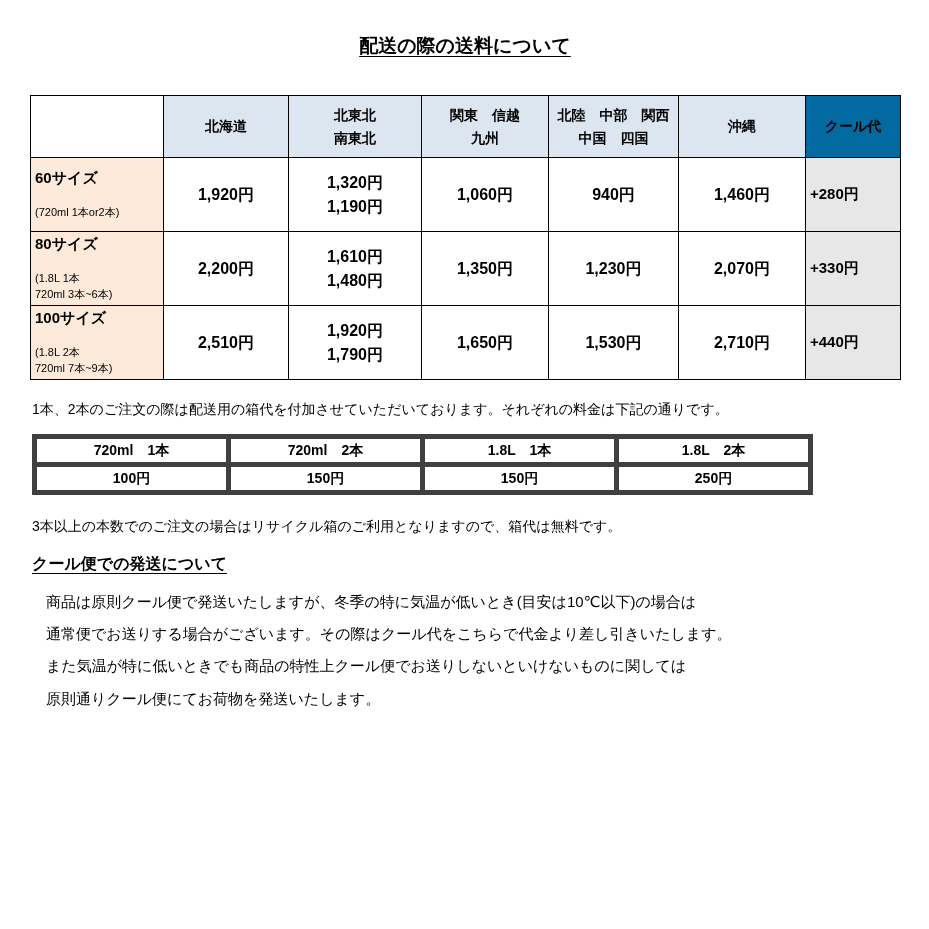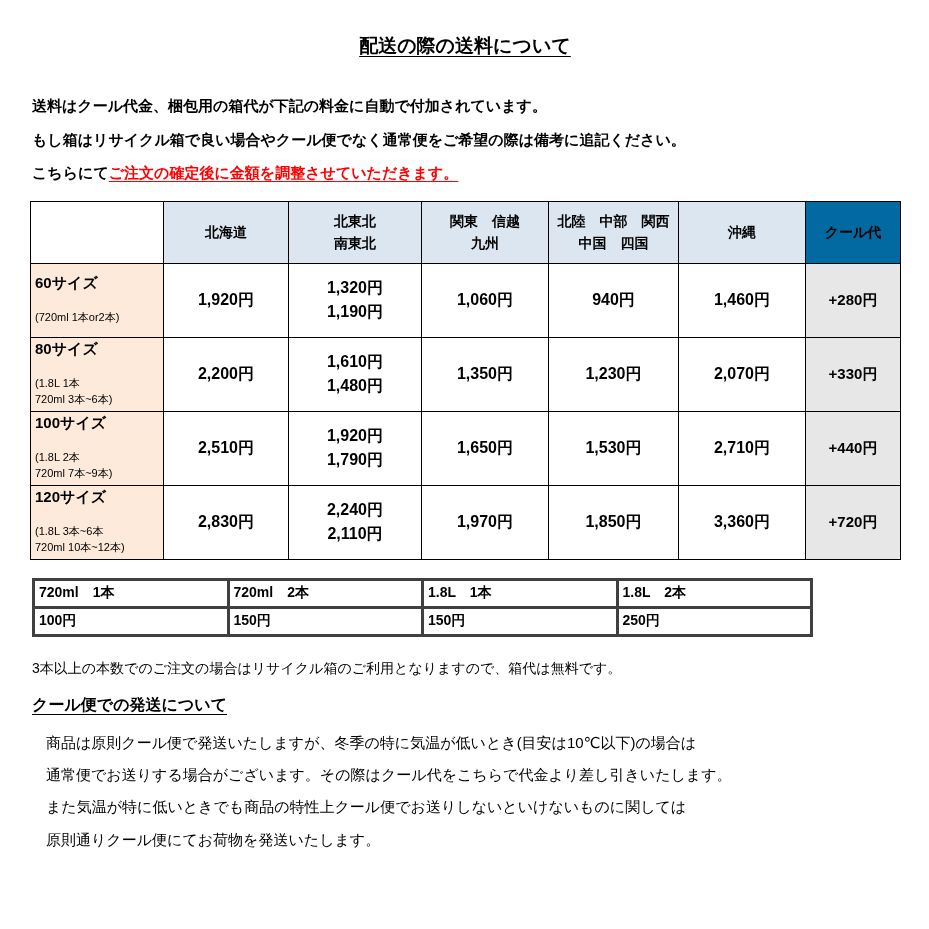--- a/index.html
+++ b/index.html
@@ -80,40 +80,40 @@
   .fee-cell {
     text-align: center;
     vertical-align: middle;
     font-size: 16px;
     font-weight: bold;
     white-space: pre-line;
     line-height: 1.5;
   }
   .cool-cell {
     background: #e7e7e7;
-    text-align: center;
     vertical-align: middle;
     font-size: 15px;
     font-weight: bold;
   }
 
   .note {
     font-size: 14px;
     font-weight: normal;
     margin: 0 0 7px 2px;
     line-height: 1.6;
   }
   .notes-block { margin-top: 18px; }
 
   .box-table {
     width: 781px;
     margin: 14px 0 0 2px;
   }
   .box-table td {
-    border: 3px solid #404040;
+    border: 5px solid #404040;
+    text-align: center;
     vertical-align: middle;
     font-size: 14px;
     font-weight: bold;
     height: 28px;
     padding: 2px 4px;
   }
 
   .recycle-note { margin-top: 20px; }
 
   .cool-section { margin-top: 16px; }
@@ -131,25 +131,20 @@
     line-height: 1.75;
   }
 </style>
 </head>
 <body>
 
 <div class="page">
 
   <h1 class="title">配送の際の送料について</h1>
 
-  <div class="intro">
-    <p>送料はクール代金、梱包用の箱代が下記の料金に自動で付加されています。</p>
-    <p>もし箱はリサイクル箱で良い場合やクール便でなく通常便をご希望の際は備考に追記ください。</p>
-    <p><span>こちらにて</span><span class="red-underline">ご注文の確定後に金額を調整させていただきます。</span></p>
-  </div>
 
   <table class="shipping-table">
     <colgroup>
       <col style="width:133px">
       <col style="width:125px">
       <col style="width:133px">
       <col style="width:127px">
       <col style="width:130px">
       <col style="width:127px">
       <col style="width:95px">
@@ -203,38 +198,25 @@
 720ml 7本~9本)</span>
         </th>
         <td class="fee-cell">2,510円</td>
         <td class="fee-cell">1,920円
 1,790円</td>
         <td class="fee-cell">1,650円</td>
         <td class="fee-cell">1,530円</td>
         <td class="fee-cell">2,710円</td>
         <td class="cool-cell">+440円</td>
       </tr>
-      <tr>
-        <th class="size-cell">
-          <span class="size-name">120サイズ</span>
-          <span class="size-note">(1.8L 3本~6本
-720ml 10本~12本)</span>
-        </th>
-        <td class="fee-cell">2,830円</td>
-        <td class="fee-cell">2,240円
-2,110円</td>
-        <td class="fee-cell">1,970円</td>
-        <td class="fee-cell">1,850円</td>
-        <td class="fee-cell">3,360円</td>
-        <td class="cool-cell">+720円</td>
-      </tr>
     </tbody>
   </table>
 
   <div class="notes-block">
+    <p class="note">1本、2本のご注文の際は配送用の箱代を付加させていただいております。それぞれの料金は下記の通りです。</p>
   </div>
 
   <table class="box-table">
     <tbody>
       <tr>
         <td>720ml　1本</td>
         <td>720ml　2本</td>
         <td>1.8L　1本</td>
         <td>1.8L　2本</td>
       </tr>

